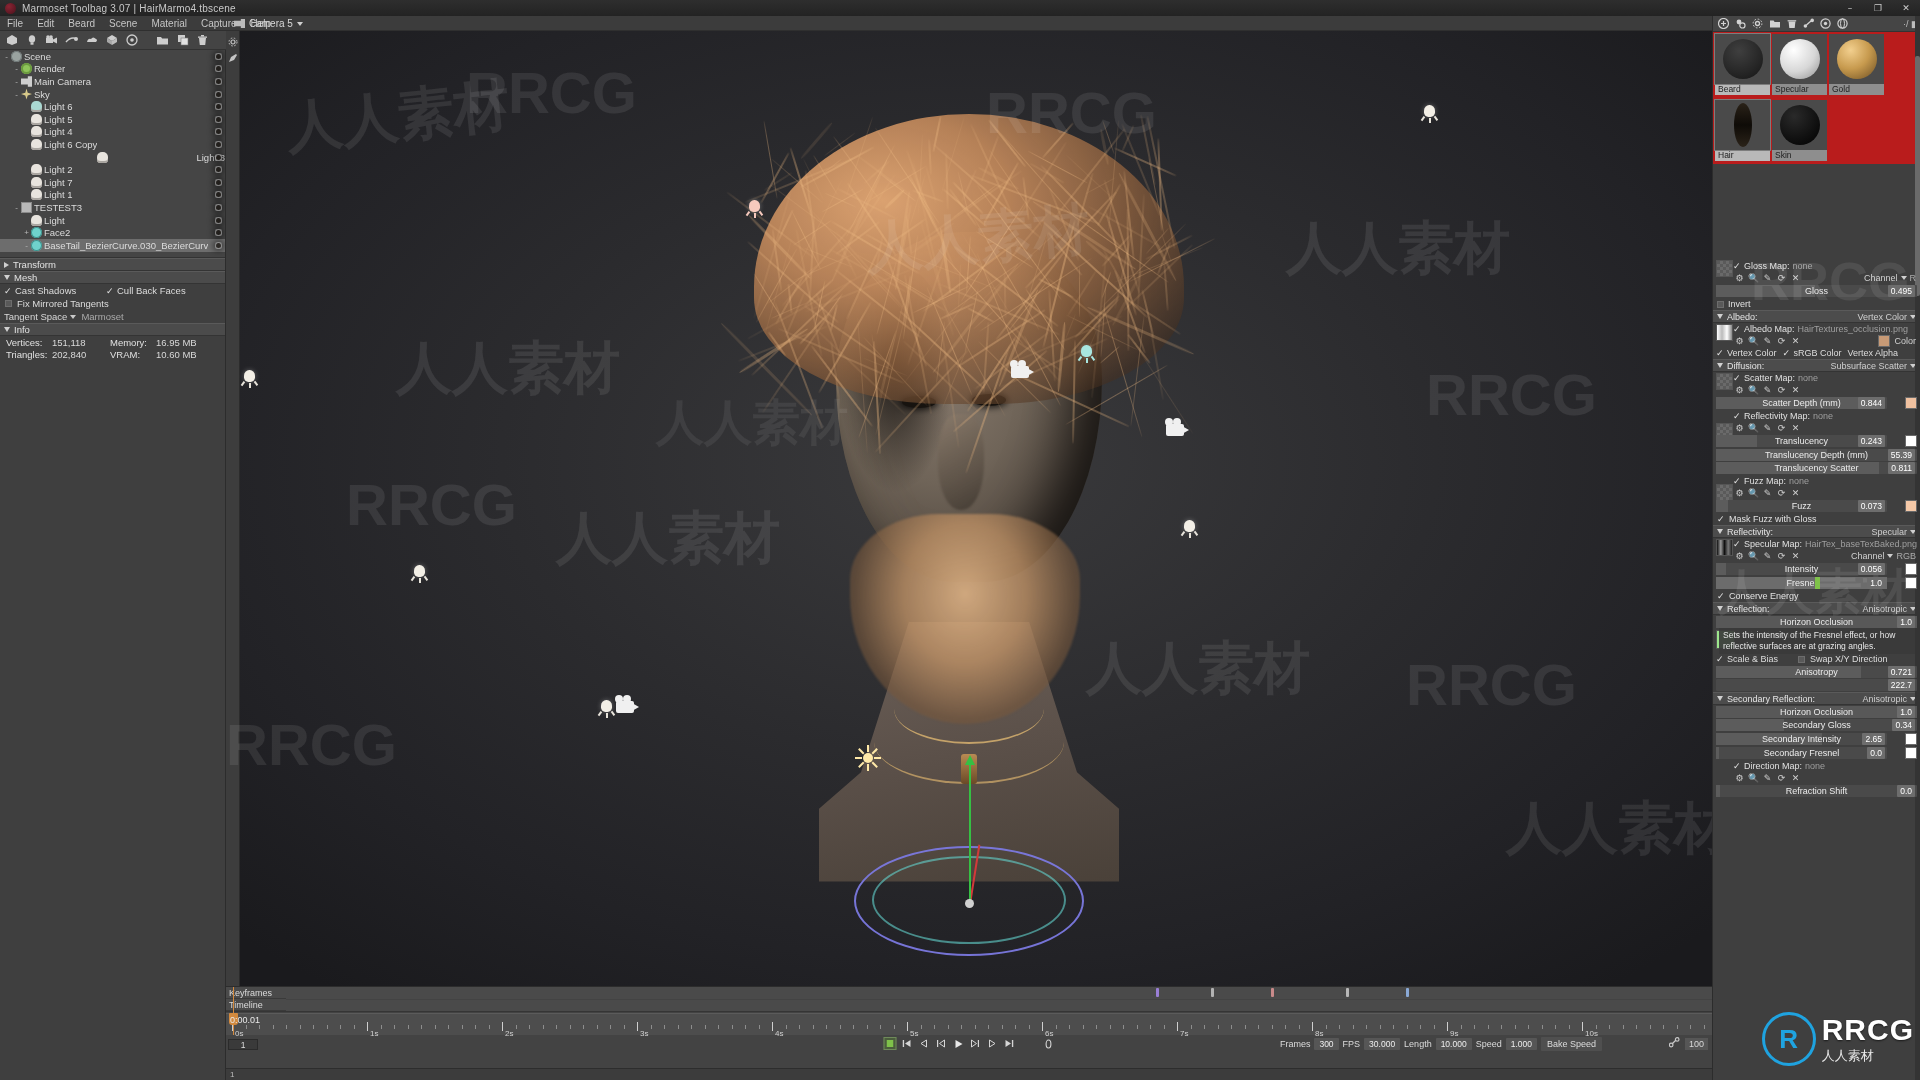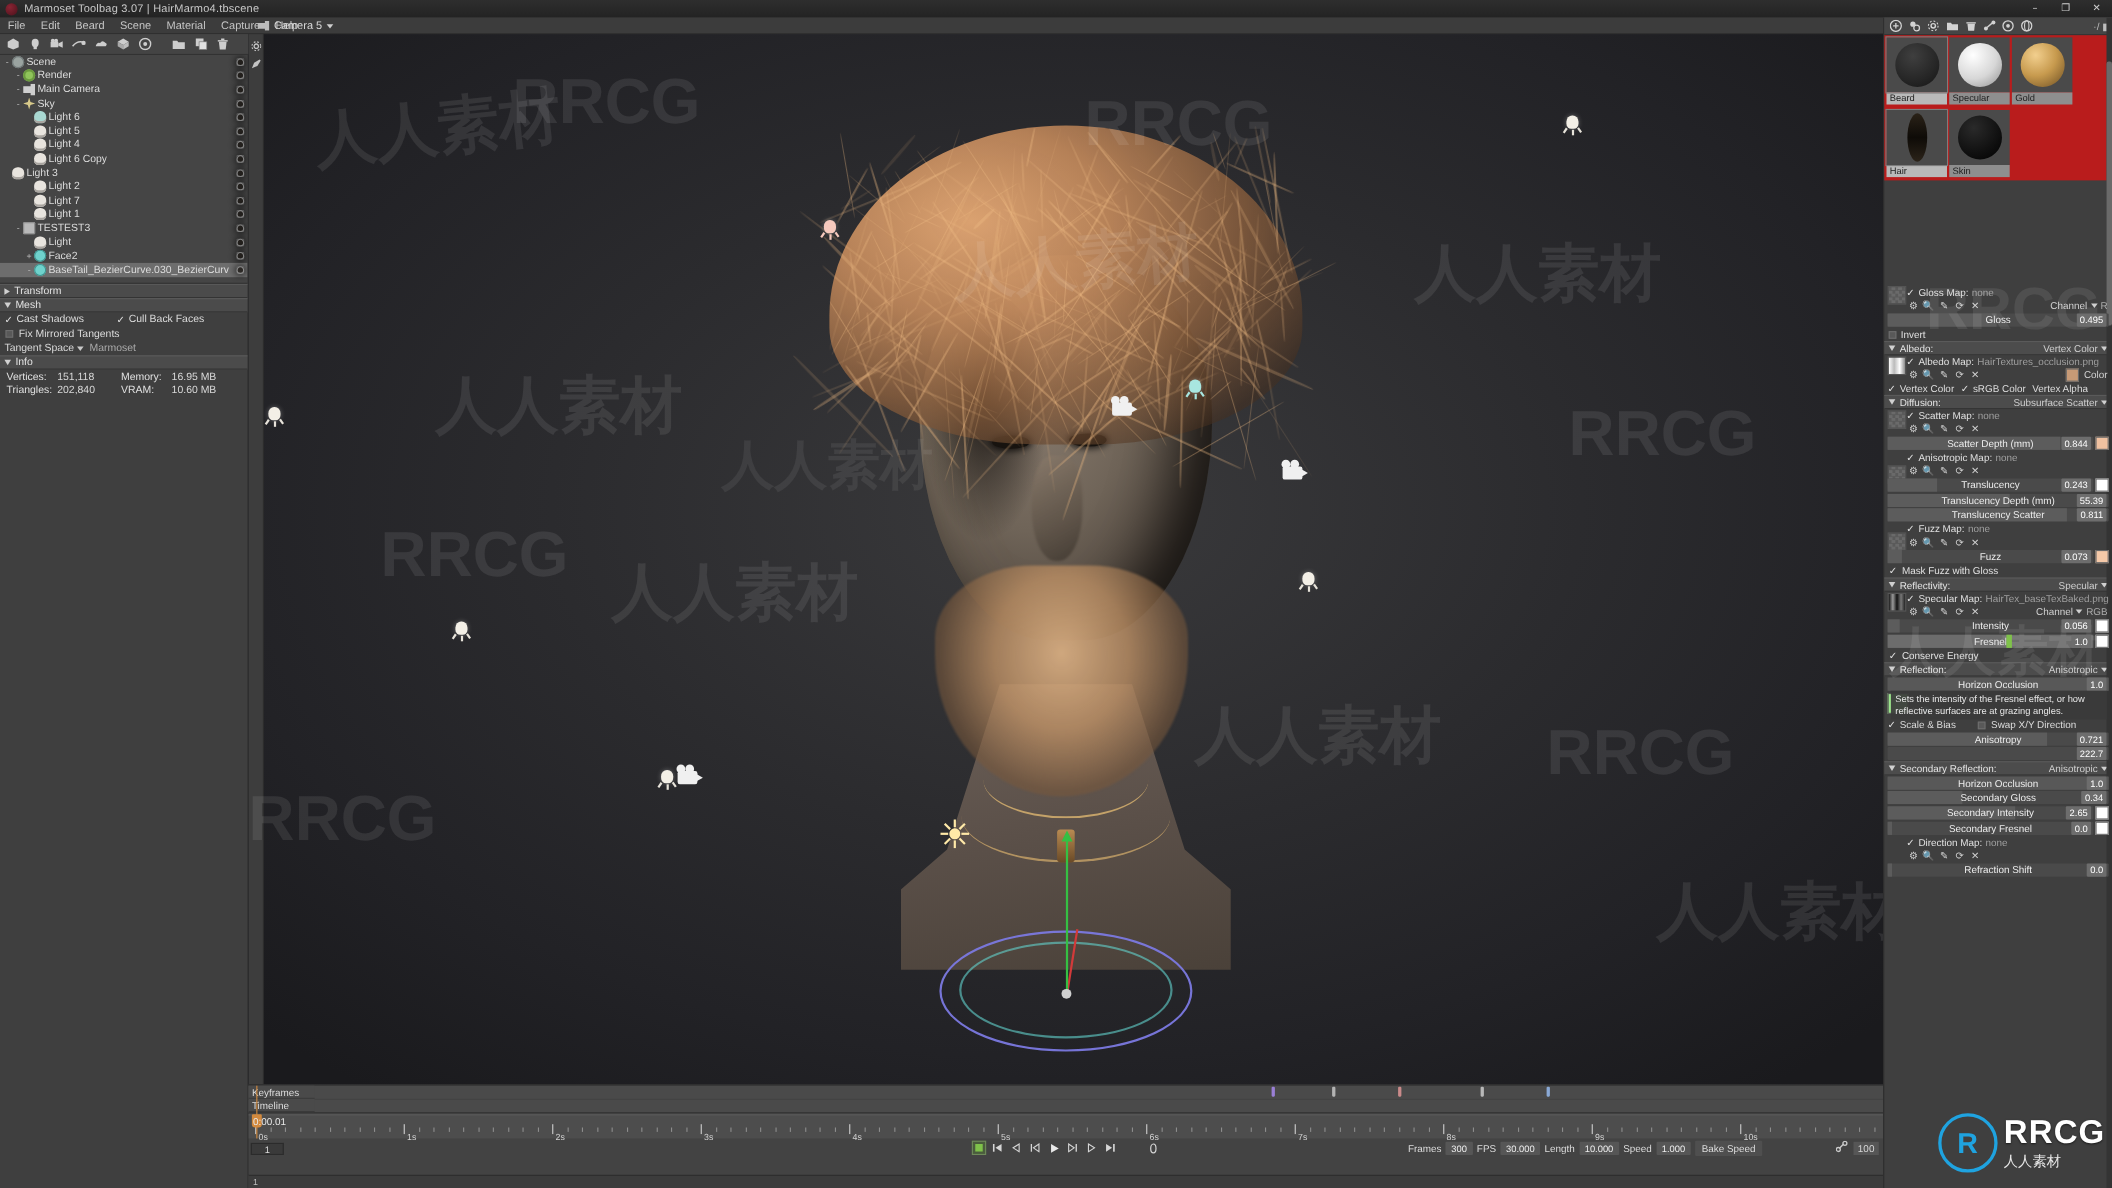--- a/index.html
+++ b/index.html
@@ -282,21 +282,21 @@
   .thumbsm { position: absolute; left: 3px; width: 17px; height: 17px; background: repeating-conic-gradient(#6a6a6a 0% 25%, #5a5a5a 0% 50%) 0 0/6px 6px; border: 1px solid #555; }
   .slider {
     position: relative; height: 12px; background: #4a4a4a; margin: 1px 3px; border-radius: 1px;
     display: flex; align-items: center; justify-content: center; font-size: 9px; color: #ececec;
   }
   .slider .fill { position: absolute; left: 0; top: 0; bottom: 0; background: #5c5c5c; }
   .slider .lbl { position: relative; z-index: 2; }
   .slider .val { position: absolute; right: 2px; top: 0; z-index: 2; background: #6d6d6d; padding: 0 3px; line-height: 12px; font-size: 8.5px; color: #fff; border-radius: 1px; }
   .swatch { width: 12px; height: 12px; border: 1px solid #6a6a6a; flex: 0 0 auto; }
   .sliderline { display: flex; align-items: center; gap: 2px; padding-right: 3px; }
-  .sliderline .slider { flex: 1; margin-right: 0; }
+  .sliderline .slider { flex: 1; margin-right: 16px; }
   .chkline { display: flex; align-items: center; gap: 4px; font-size: 9px; color: #e0e0e0; height: 12px; padding-left: 4px; }
   .tooltip {
     position: absolute; background: rgba(58,58,58,.93); color: #e6e6e6;
     font-size: 8.5px; padding: 2px 4px; line-height: 11px; z-index: 40;
     width: 196px;
   }
 
   
   .wm { position: absolute; pointer-events: none; user-select: none; font-weight: bold; color: rgba(255,255,255,.085); white-space: nowrap; }
   .wm.cn { font-family: "DejaVu Sans", sans-serif; }
@@ -469,21 +469,21 @@
         </div>
         <div class="orow" style="padding-left: 22px;">
           <span class="exp"></span>
           <span class="oicon ic-light"></span>
           <span class="olabel">Light 6 Copy</span>
           <span class="ovis">
             <i></i>
             <i class="eye"></i>
           </span>
         </div>
-        <div class="orow" style="">
+        <div class="orow" style=" justify-content: space-between;">
           <span class="exp"></span>
           <span class="oicon ic-light"></span>
           <span class="olabel">Light 3</span>
           <span class="ovis">
             <i></i>
             <i class="eye"></i>
           </span>
         </div>
         <div class="orow" style="padding-left: 22px;">
           <span class="exp"></span>
@@ -1401,21 +1401,21 @@
         <div class="slider">
           <div class="fill" style="width:84%"></div>
           <span class="lbl">Scatter Depth (mm)</span>
           <span class="val">0.844</span>
         </div>
         <span class="swatch" id="scatter-swatch" style="background: rgb(240, 193, 160);"></span>
       </div>
       <div class="thumbsm" style="top:51px"></div>
       <div class="maprow">
         <span class="tick">✓</span>
-        <span>Anisotropic Map:</span>
+        <span>Reflectivity Map:</span>
         <span class="mapval">none</span>
       </div>
       <div class="mapicons">
         <span class="mi">⚙</span>
         <span class="mi">🔍</span>
         <span class="mi">✎</span>
         <span class="mi">⟳</span>
         <span class="mi">✕</span>
       </div>
       <div class="sliderline">

